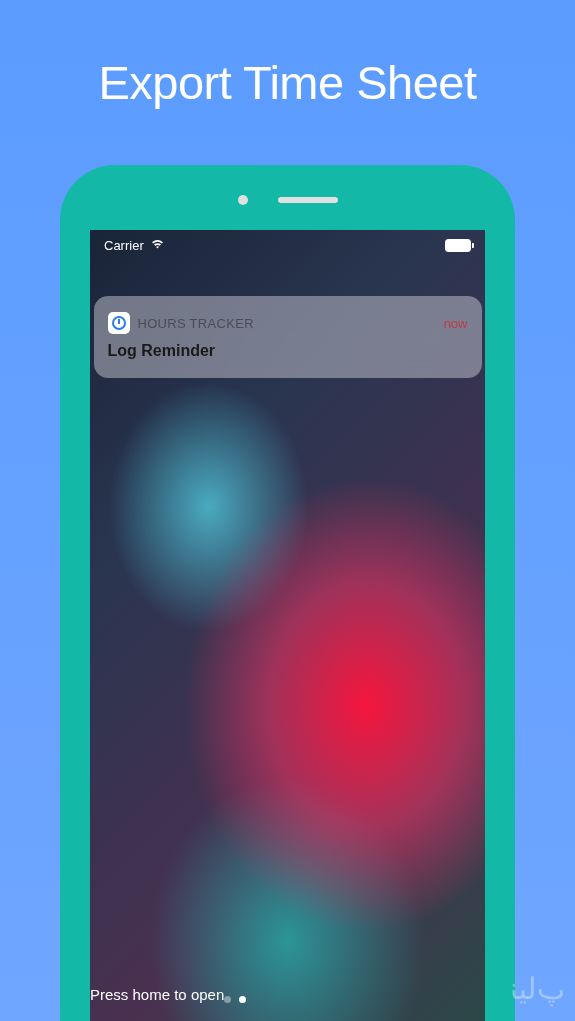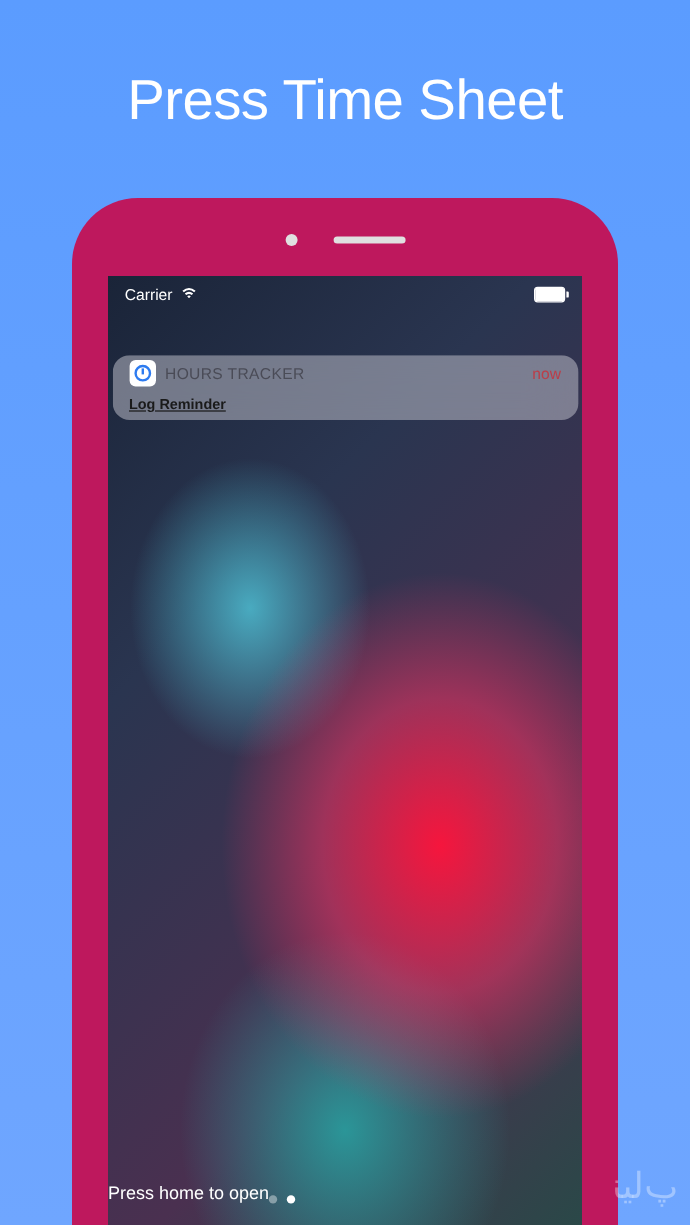--- a/index.html
+++ b/index.html
@@ -22,21 +22,21 @@
     .header-title {
       color: white;
       font-size: 47px;
       font-weight: 400;
       margin-top: 55px;
       letter-spacing: -0.5px;
     }
     
     .phone-frame {
       width: 455px;
-      background: #be185d;
+      background: #14b8a6;
       border-radius: 55px 55px 0 0;
       margin-top: 55px;
       padding-top: 30px;
       display: flex;
       flex-direction: column;
       align-items: center;
       flex: 1;
       overflow: hidden;
     }
     
@@ -133,21 +133,21 @@
       font-weight: 400;
       margin-top: -5px;
     }
     
     .notification {
       width: 388px;
       background: rgba(200, 200, 210, 0.5);
       backdrop-filter: blur(20px);
       border-radius: 14px;
       margin-top: 35px;
-      padding: 4px 14px;
+      padding: 16px 14px;
     }
     
     .notif-header {
       display: flex;
       align-items: center;
       justify-content: space-between;
       margin-bottom: 8px;
     }
     
     .notif-header-left {
@@ -189,25 +189,24 @@
       color: rgba(60, 60, 70, 0.75);
       letter-spacing: 0.3px;
     }
     
     .notif-time {
       font-size: 13px;
       color: rgba(200, 50, 60, 0.85);
     }
     
     .notif-title {
-      font-size: 12px;
+      font-size: 16px;
       font-weight: 600;
       color: #1a1a1a;
       margin-bottom: 2px;
-      text-decoration: underline;
     }
     
     .notif-body {
       font-size: 15px;
       color: #1a1a1a;
     }
     
     .bottom-area {
       position: absolute;
       bottom: 0;
@@ -247,21 +246,21 @@
       right: 10px;
       color: rgba(255, 255, 255, 0.35);
       font-size: 30px;
       font-family: Arial;
       transform: scaleX(-1);
     }
   </style>
 </head>
 <body>
 
-<div class="header-title">Press Time Sheet</div>
+<div class="header-title">Export Time Sheet</div>
 
 <div class="phone-frame">
   <div class="speaker-area">
     <div class="camera-dot"></div>
     <div class="speaker"></div>
   </div>
 
   <div class="screen">
 
     <div class="status-bar">

